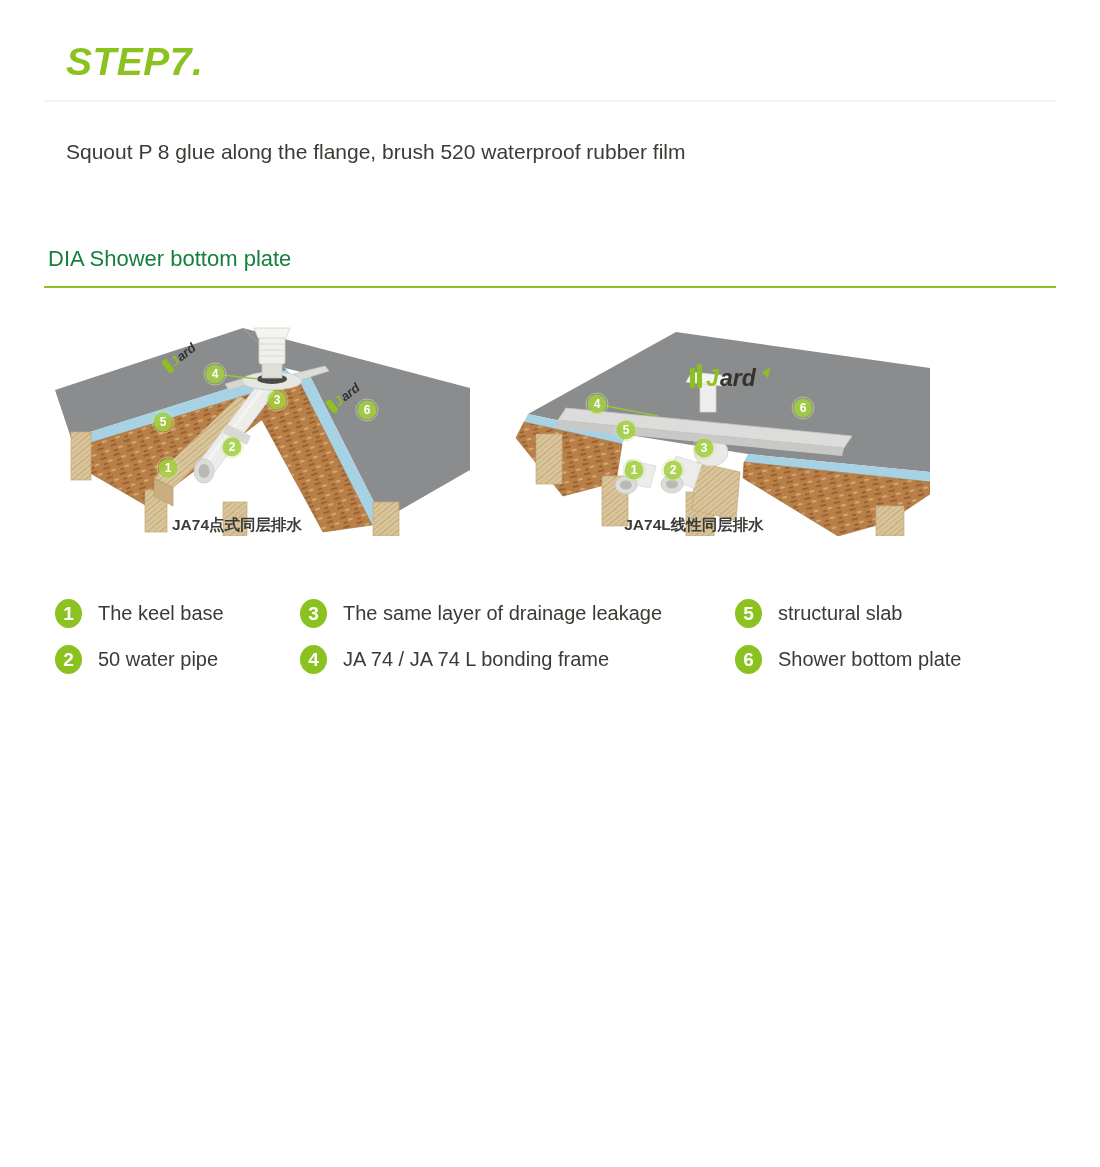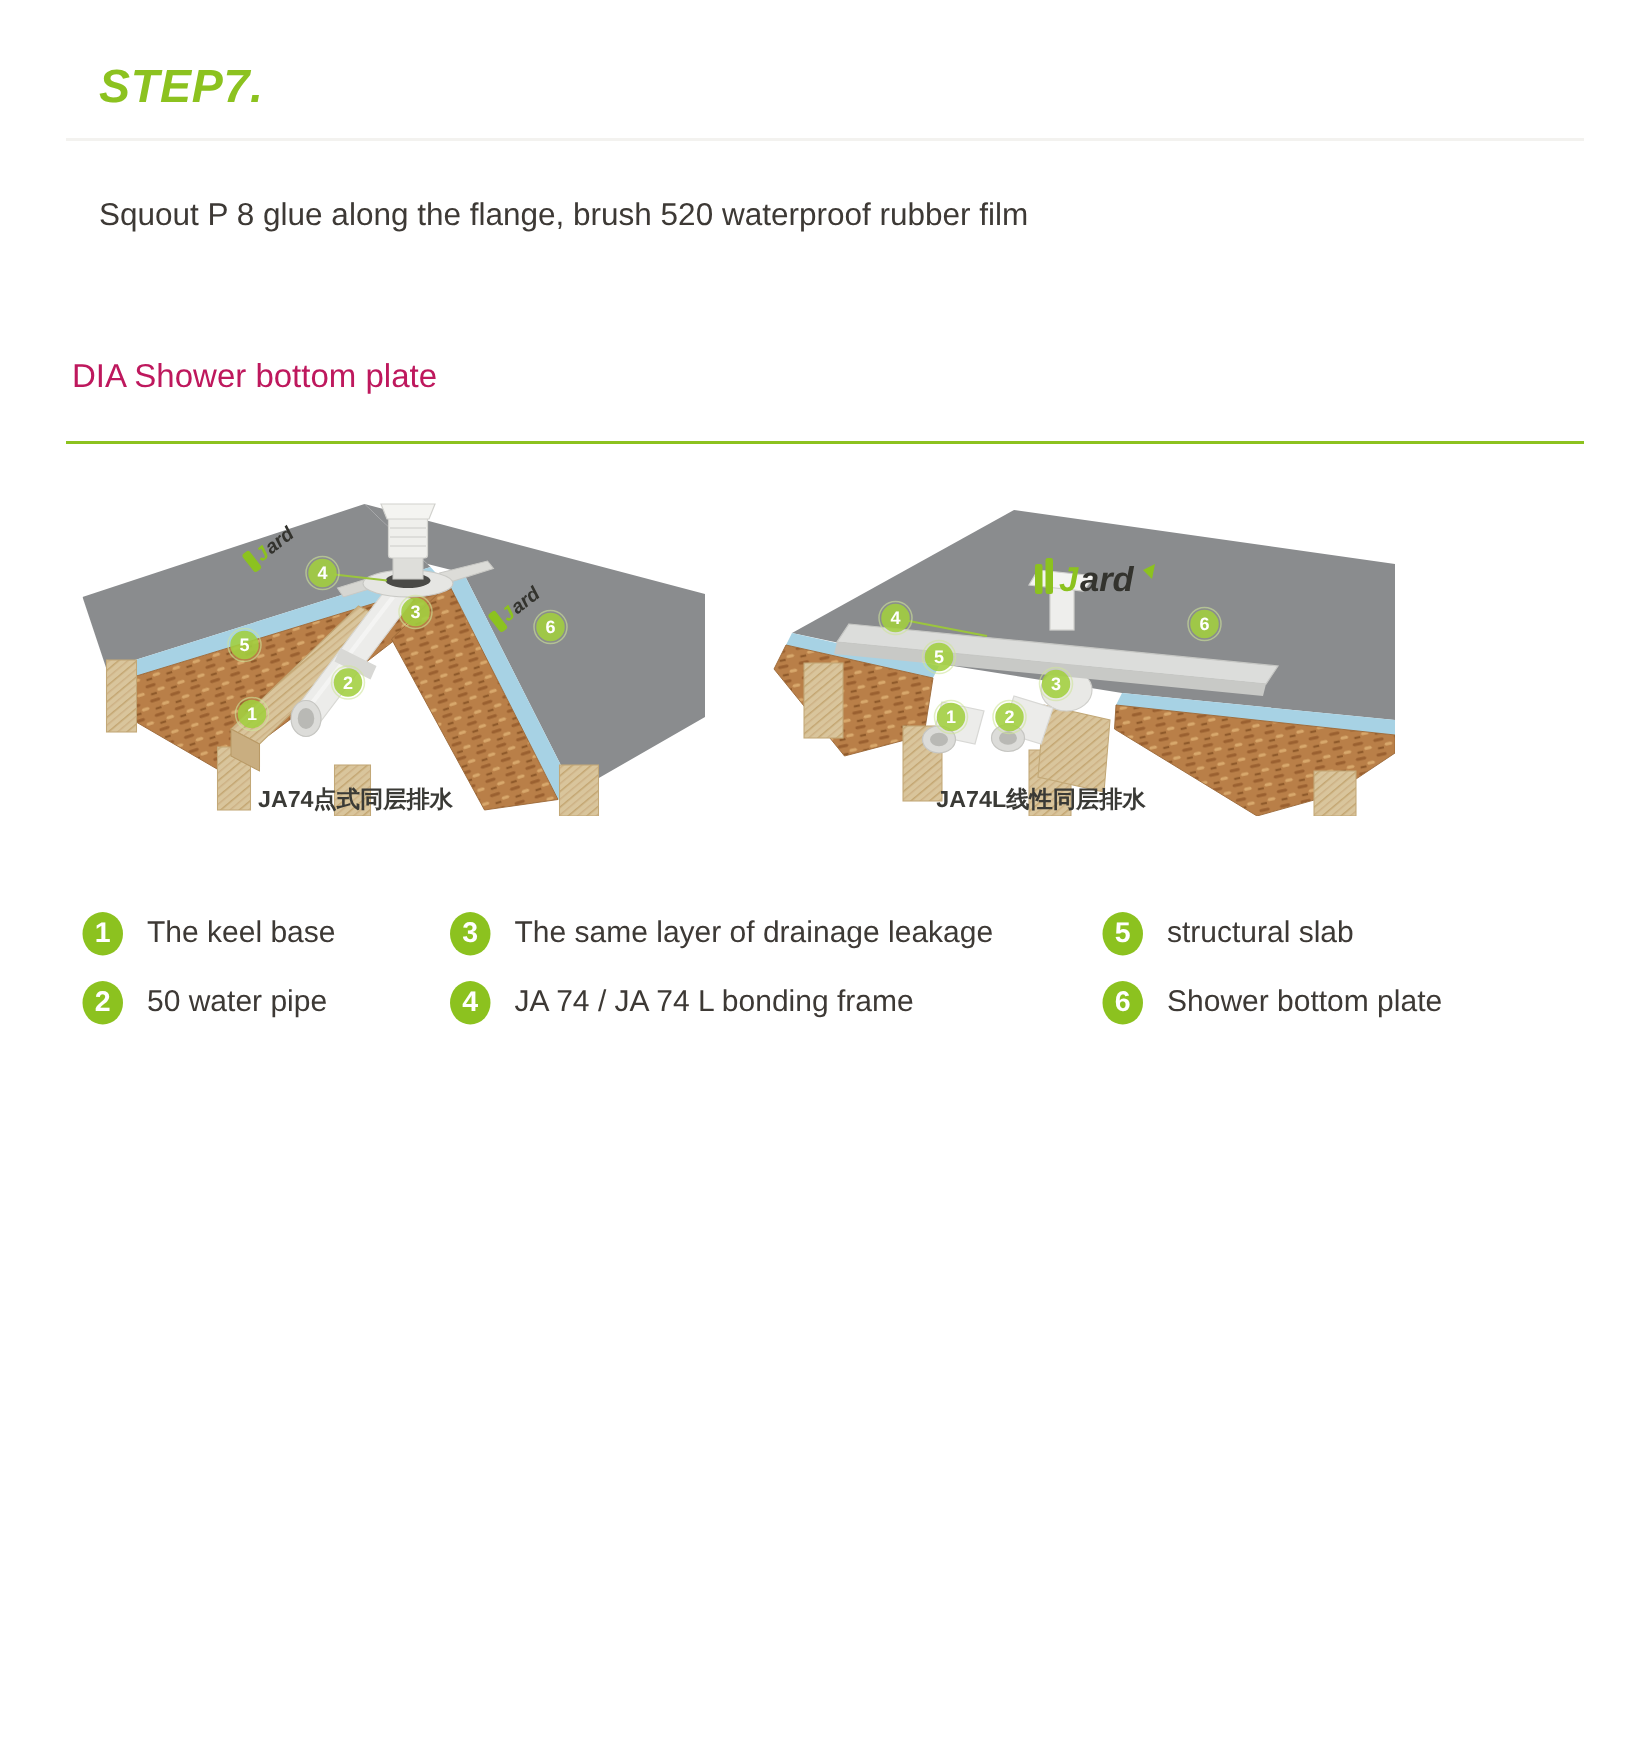--- a/index.html
+++ b/index.html
@@ -3,30 +3,30 @@
 <meta charset="utf-8">
 <style>
   html,body{margin:0;padding:0;}
   body{
     width:1100px;height:1167px;background:#ffffff;overflow:hidden;
     font-family:"Liberation Sans","DejaVu Sans",sans-serif;color:#3d3935;
   }
   .content{padding:0 44px;}
   
   .step h2{
-    font-size:31px;font-style:italic;font-weight:700;color:#8cc21f;
+    font-size:39px;font-style:italic;font-weight:700;color:#8cc21f;
     margin:0 0 16px 22px;letter-spacing:.5px;
   }
   .step.first h2{margin-top:40px;}
   .step.later h2{margin-top:46px;}
   .rule{height:2px;background:#f3f2ef;margin:0;}
   .step p{font-size:21px;line-height:24px;margin:38px 0 0 22px;color:#3d3935;}
   
   .dia{margin-top:82px;border-bottom:2px solid #8cc21f;padding-bottom:14px;}
-  .dia h3{font-size:22px;font-weight:400;color:#be185d;margin:0 0 16px 4px;}
+  .dia h3{font-size:22px;font-weight:400;color:#15803d;margin:0 0 0 4px;}
   .subtitle{font-size:24px;font-weight:400;color:#3c3c3c;margin:42px 0 0 6px;}
   
   .figures{display:flex;gap:38px;margin:36px 0 0 11px;}
   .figure{position:relative;}
   
   .legend{
     display:grid;grid-auto-flow:column;
     grid-template-rows:repeat(2,46px);
     grid-template-columns:245px 435px auto;
     align-items:center;margin:50px 0 0 11px;

